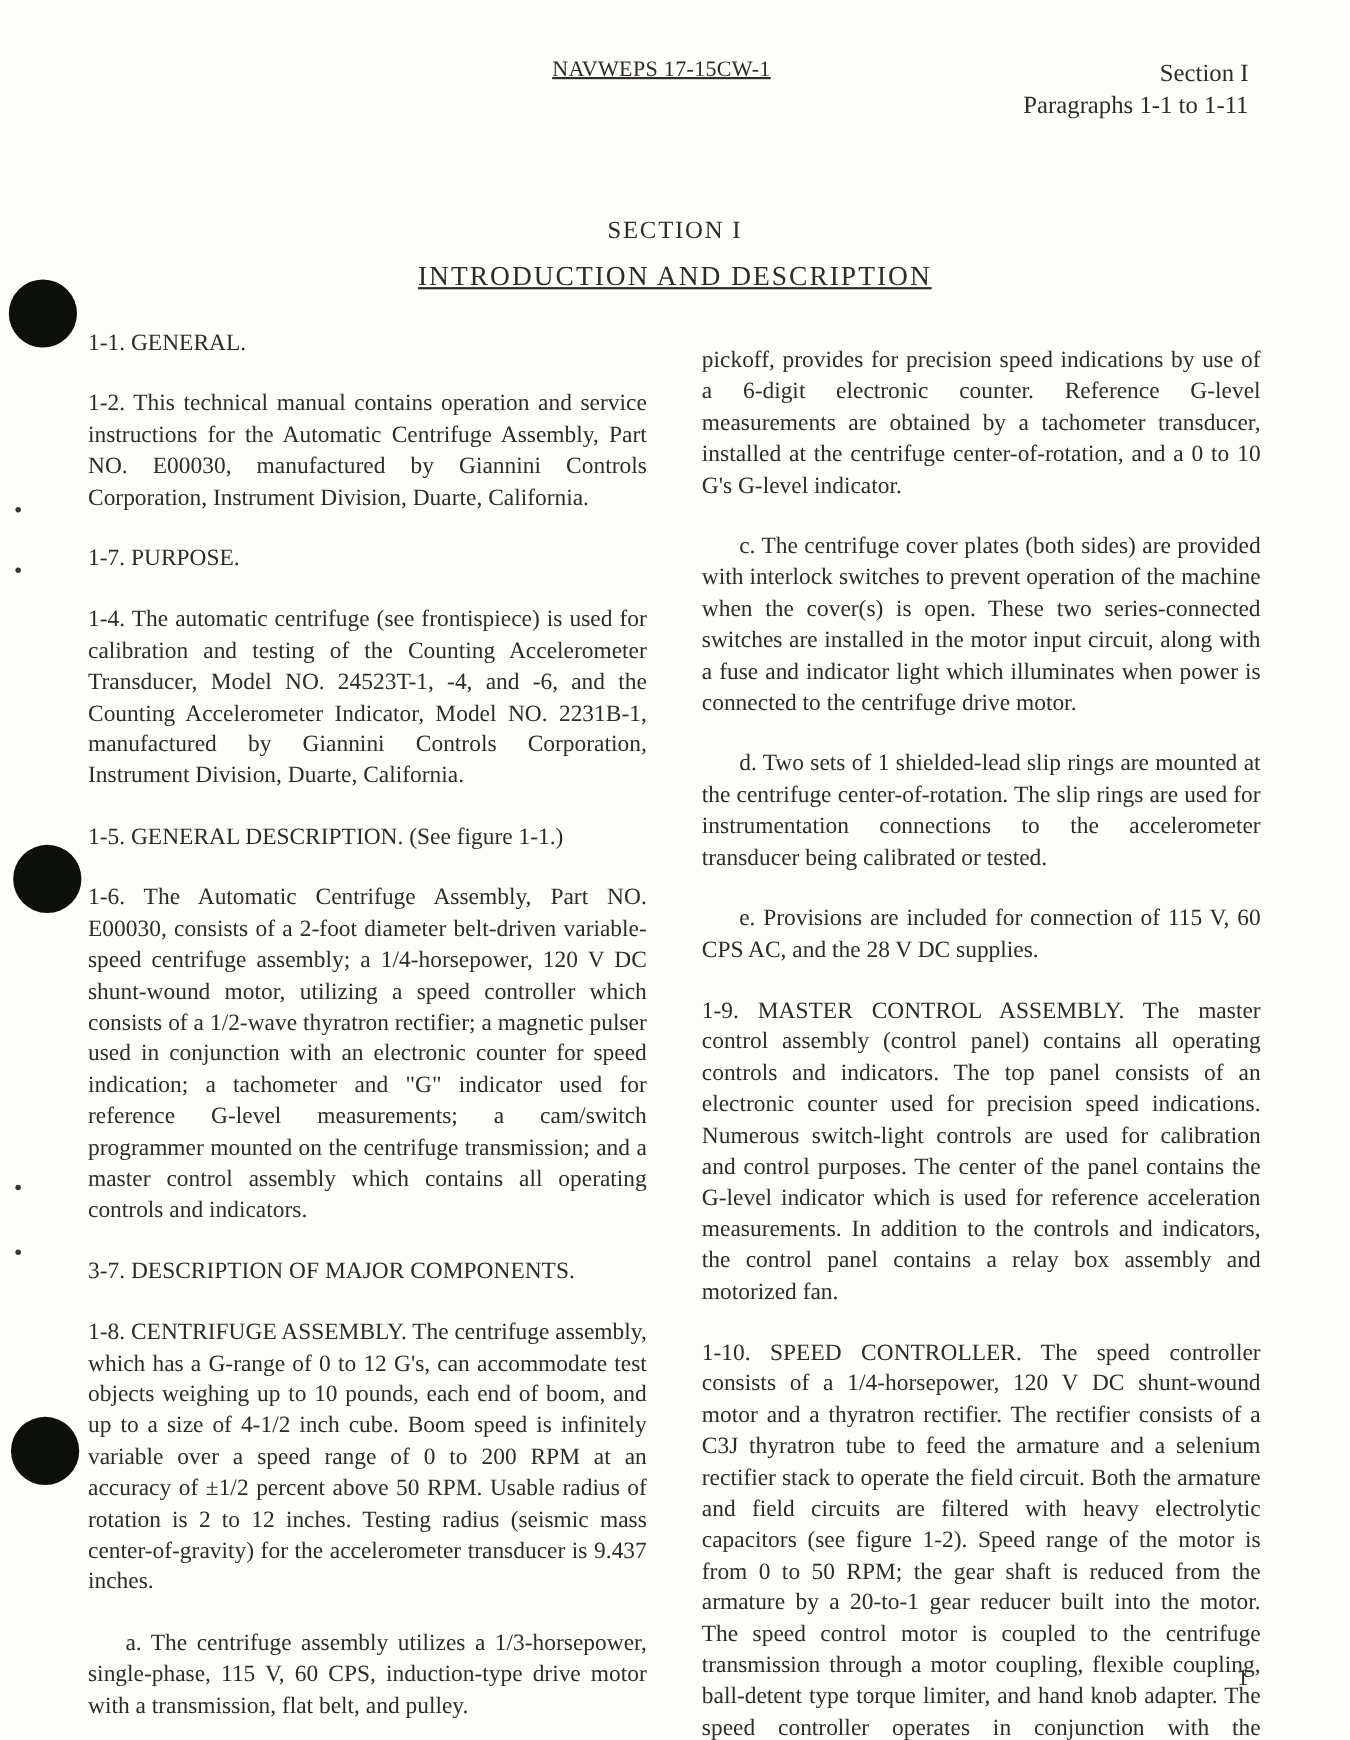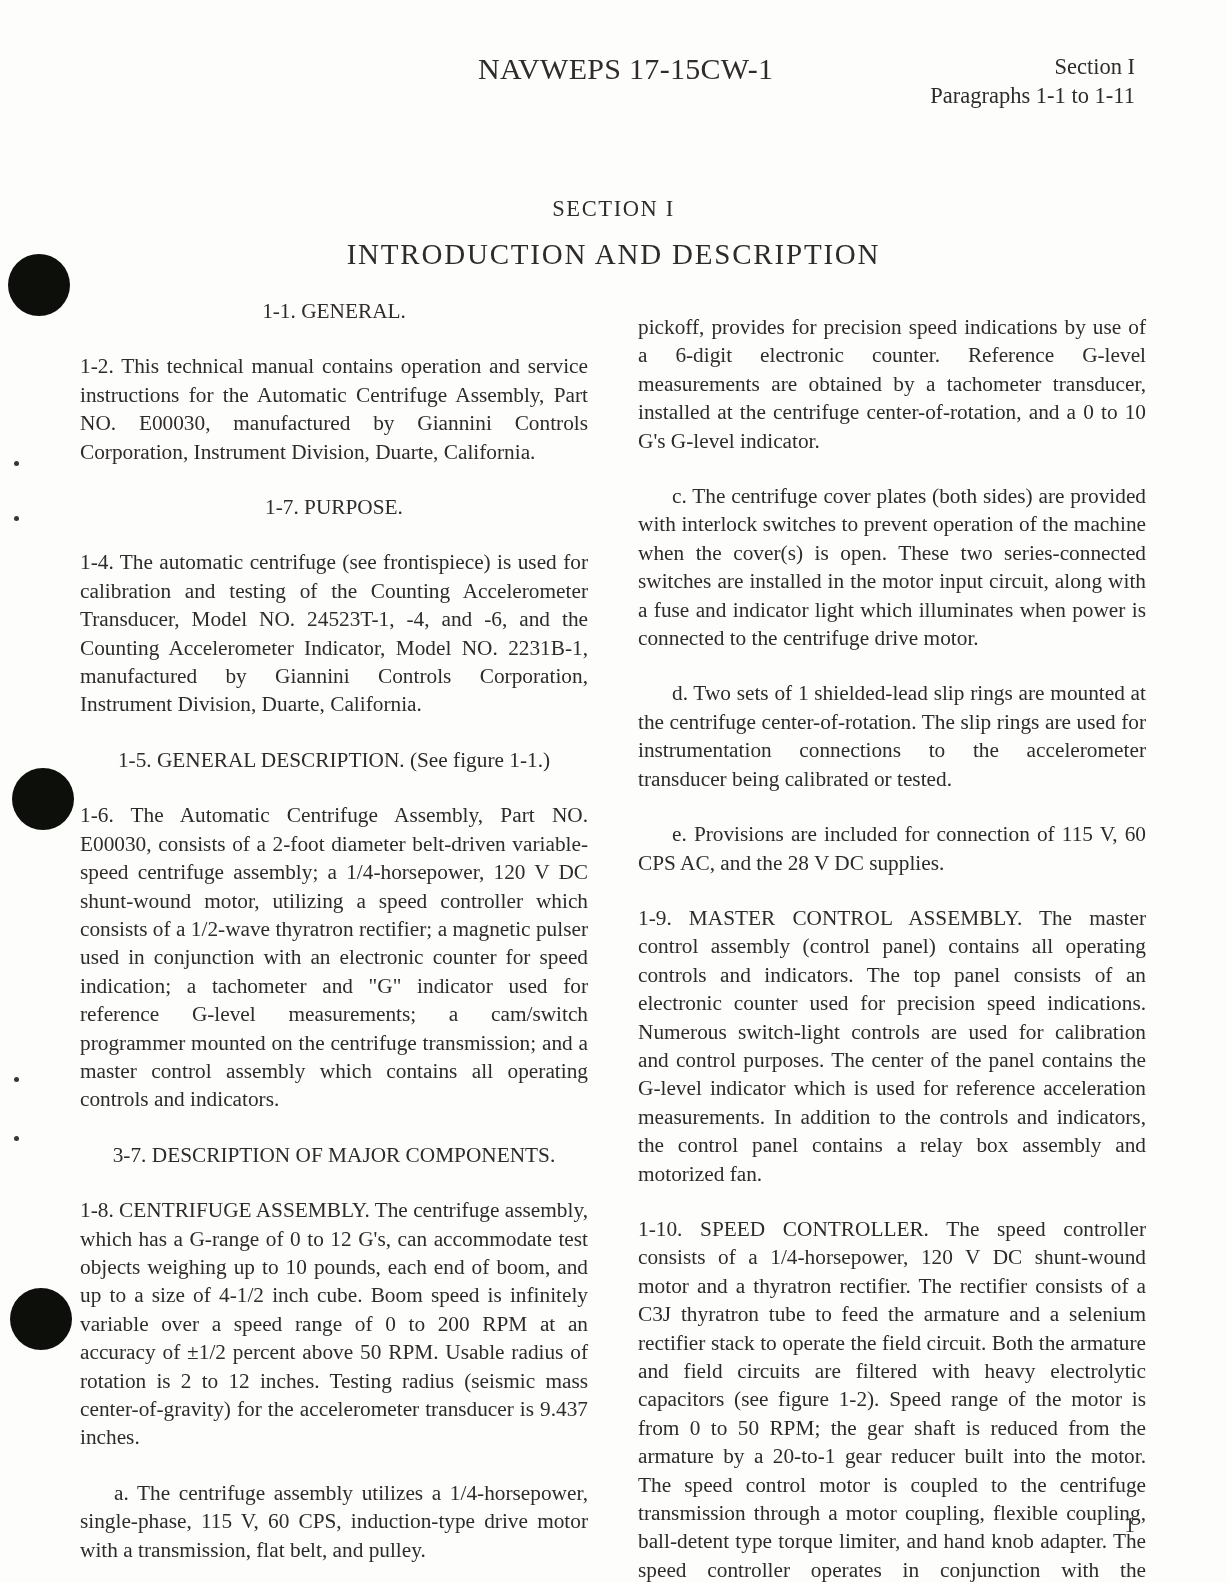--- a/index.html
+++ b/index.html
@@ -22,25 +22,26 @@
   
   .runhead {
     position: absolute;
     top: 52px;
     left: 0;
     width: 1227px;
     height: 60px;
   }
   .runhead-left {
     position: absolute;
-    left: 478px;
+    left: 502px;
     top: 0;
-    font-size: 30px;
+    font-size: 20px;
     letter-spacing: 0.3px;
     white-space: nowrap;
+    text-decoration: underline;
   }
   .runhead-right {
     position: absolute;
     right: 92px;
     top: 0;
     text-align: right;
     font-size: 22.5px;
     line-height: 29px;
     white-space: nowrap;
   }
@@ -52,22 +53,23 @@
     left: 0;
     width: 1227px;
     text-align: center;
   }
   .section-title {
     font-size: 22.5px;
     letter-spacing: 1.6px;
     margin-bottom: 16px;
   }
   .section-subtitle {
-    font-size: 29px;
+    font-size: 25px;
     letter-spacing: 1.8px;
+    text-decoration: underline;
   }
 
   
   .col {
     position: absolute;
     top: 297px;
     width: 508px;
     font-size: 21.3px;
     line-height: 28.4px;
     text-align: justify;
@@ -75,21 +77,21 @@
   }
   .col-left  { left: 80px; }
   .col-right { left: 638px; }
 
   p.para {
     margin: 16px 0 27px 0;
   }
   p.para:last-child { margin-bottom: 0; }
   p.heading {
     margin: 0 0 27px 0;
-    text-align: center;
+    text-align: left;
   }
   p.indent {
     text-indent: 34px;
   }
 
   
   .blob {
     position: absolute;
     background: #0d0f0b;
     border-radius: 50%;
@@ -146,21 +148,21 @@
 
   <div class="col col-left">
     <p class="heading">1-1.  GENERAL.</p>
     <p class="para">1-2. This technical manual contains operation and service instructions for the Automatic Centrifuge Assembly, Part NO. E00030, manufactured by Giannini Controls Corporation, Instrument Division, Duarte, California.</p>
     <p class="heading">1-7.  PURPOSE.</p>
     <p class="para">1-4. The automatic centrifuge (see frontispiece) is used for calibration and testing of the Counting Accelerometer Transducer, Model NO. 24523T-1, -4, and -6, and the Counting Accelerometer Indicator, Model NO. 2231B-1, manufactured by Giannini Controls Corporation, Instrument Division, Duarte, California.</p>
     <p class="heading">1-5.  GENERAL DESCRIPTION. (See figure 1-1.)</p>
     <p class="para">1-6. The Automatic Centrifuge Assembly, Part NO. E00030, consists of a 2-foot diameter belt-driven variable-speed centrifuge assembly; a 1/4-horsepower, 120 V DC shunt-wound motor, utilizing a speed controller which consists of a 1/2-wave thyratron rectifier; a magnetic pulser used in conjunction with an electronic counter for speed indication; a tachometer and "G" indicator used for reference G-level measurements; a cam/switch programmer mounted on the centrifuge transmission; and a master control assembly which contains all operating controls and indicators.</p>
     <p class="heading">3-7.  DESCRIPTION OF MAJOR COMPONENTS.</p>
     <p class="para">1-8.  CENTRIFUGE ASSEMBLY. The centrifuge assembly, which has a G-range of 0 to 12 G's, can accommodate test objects weighing up to 10 pounds, each end of boom, and up to a size of 4-1/2 inch cube.  Boom speed is infinitely variable over a speed range of 0 to 200 RPM at an accuracy of ±1/2 percent above 50 RPM. Usable radius of rotation is 2 to 12 inches. Testing radius (seismic mass center-of-gravity) for the accelerometer transducer is 9.437 inches.</p>
-    <p class="para indent">a.  The centrifuge assembly utilizes a 1/4-horsepower, single-phase, 115 V, 60 CPS, induction-type drive motor with a transmission, flat belt, and pulley.</p>
+    <p class="para indent">a.  The centrifuge assembly utilizes a 1/3-horsepower, single-phase, 115 V, 60 CPS, induction-type drive motor with a transmission, flat belt, and pulley.</p>
 
   </div>
 
   <div class="col col-right">
     <p class="para">pickoff, provides for precision speed indications by use of a 6-digit electronic counter.  Reference G-level measurements are obtained by a tachometer transducer, installed at the centrifuge center-of-rotation, and a 0 to 10 G's G-level indicator.</p>
     <p class="para indent">c.  The centrifuge cover plates (both sides) are provided with interlock switches to prevent operation of the machine when the cover(s) is open. These two series-connected switches are installed in the motor input circuit, along with a fuse and indicator light which illuminates when power is connected to the centrifuge drive motor.</p>
     <p class="para indent">d.  Two sets of 1 shielded-lead slip rings are mounted at the centrifuge center-of-rotation.  The slip rings are used for instrumentation connections to the accelerometer transducer being calibrated or tested.</p>
     <p class="para indent">e.  Provisions are included for connection of 115 V, 60 CPS AC, and the 28 V DC supplies.</p>
     <p class="para">1-9. MASTER CONTROL ASSEMBLY.  The master control assembly (control panel) contains all operating controls and indicators. The top panel consists of an electronic counter used for precision speed indications. Numerous switch-light controls are used for calibration and control purposes.  The center of the panel contains the G-level indicator which is used for reference acceleration measurements.  In addition to the controls and indicators, the control panel contains a relay box assembly and motorized fan.</p>
     <p class="para">1-10. SPEED CONTROLLER. The speed controller consists of a 1/4-horsepower, 120 V DC shunt-wound motor and a thyratron rectifier.  The rectifier consists of a C3J thyratron tube to feed the armature and a selenium rectifier stack to operate the field circuit.  Both the armature and field circuits are filtered with heavy electrolytic capacitors (see figure 1-2). Speed range of the motor is from 0 to 50 RPM; the gear shaft is reduced from the armature by a 20-to-1 gear reducer built into the motor.  The speed control motor is coupled to the centrifuge transmission through a motor coupling, flexible coupling, ball-detent type torque limiter, and hand knob adapter.  The speed controller operates in conjunction with the cam/switch programmer.</p>

